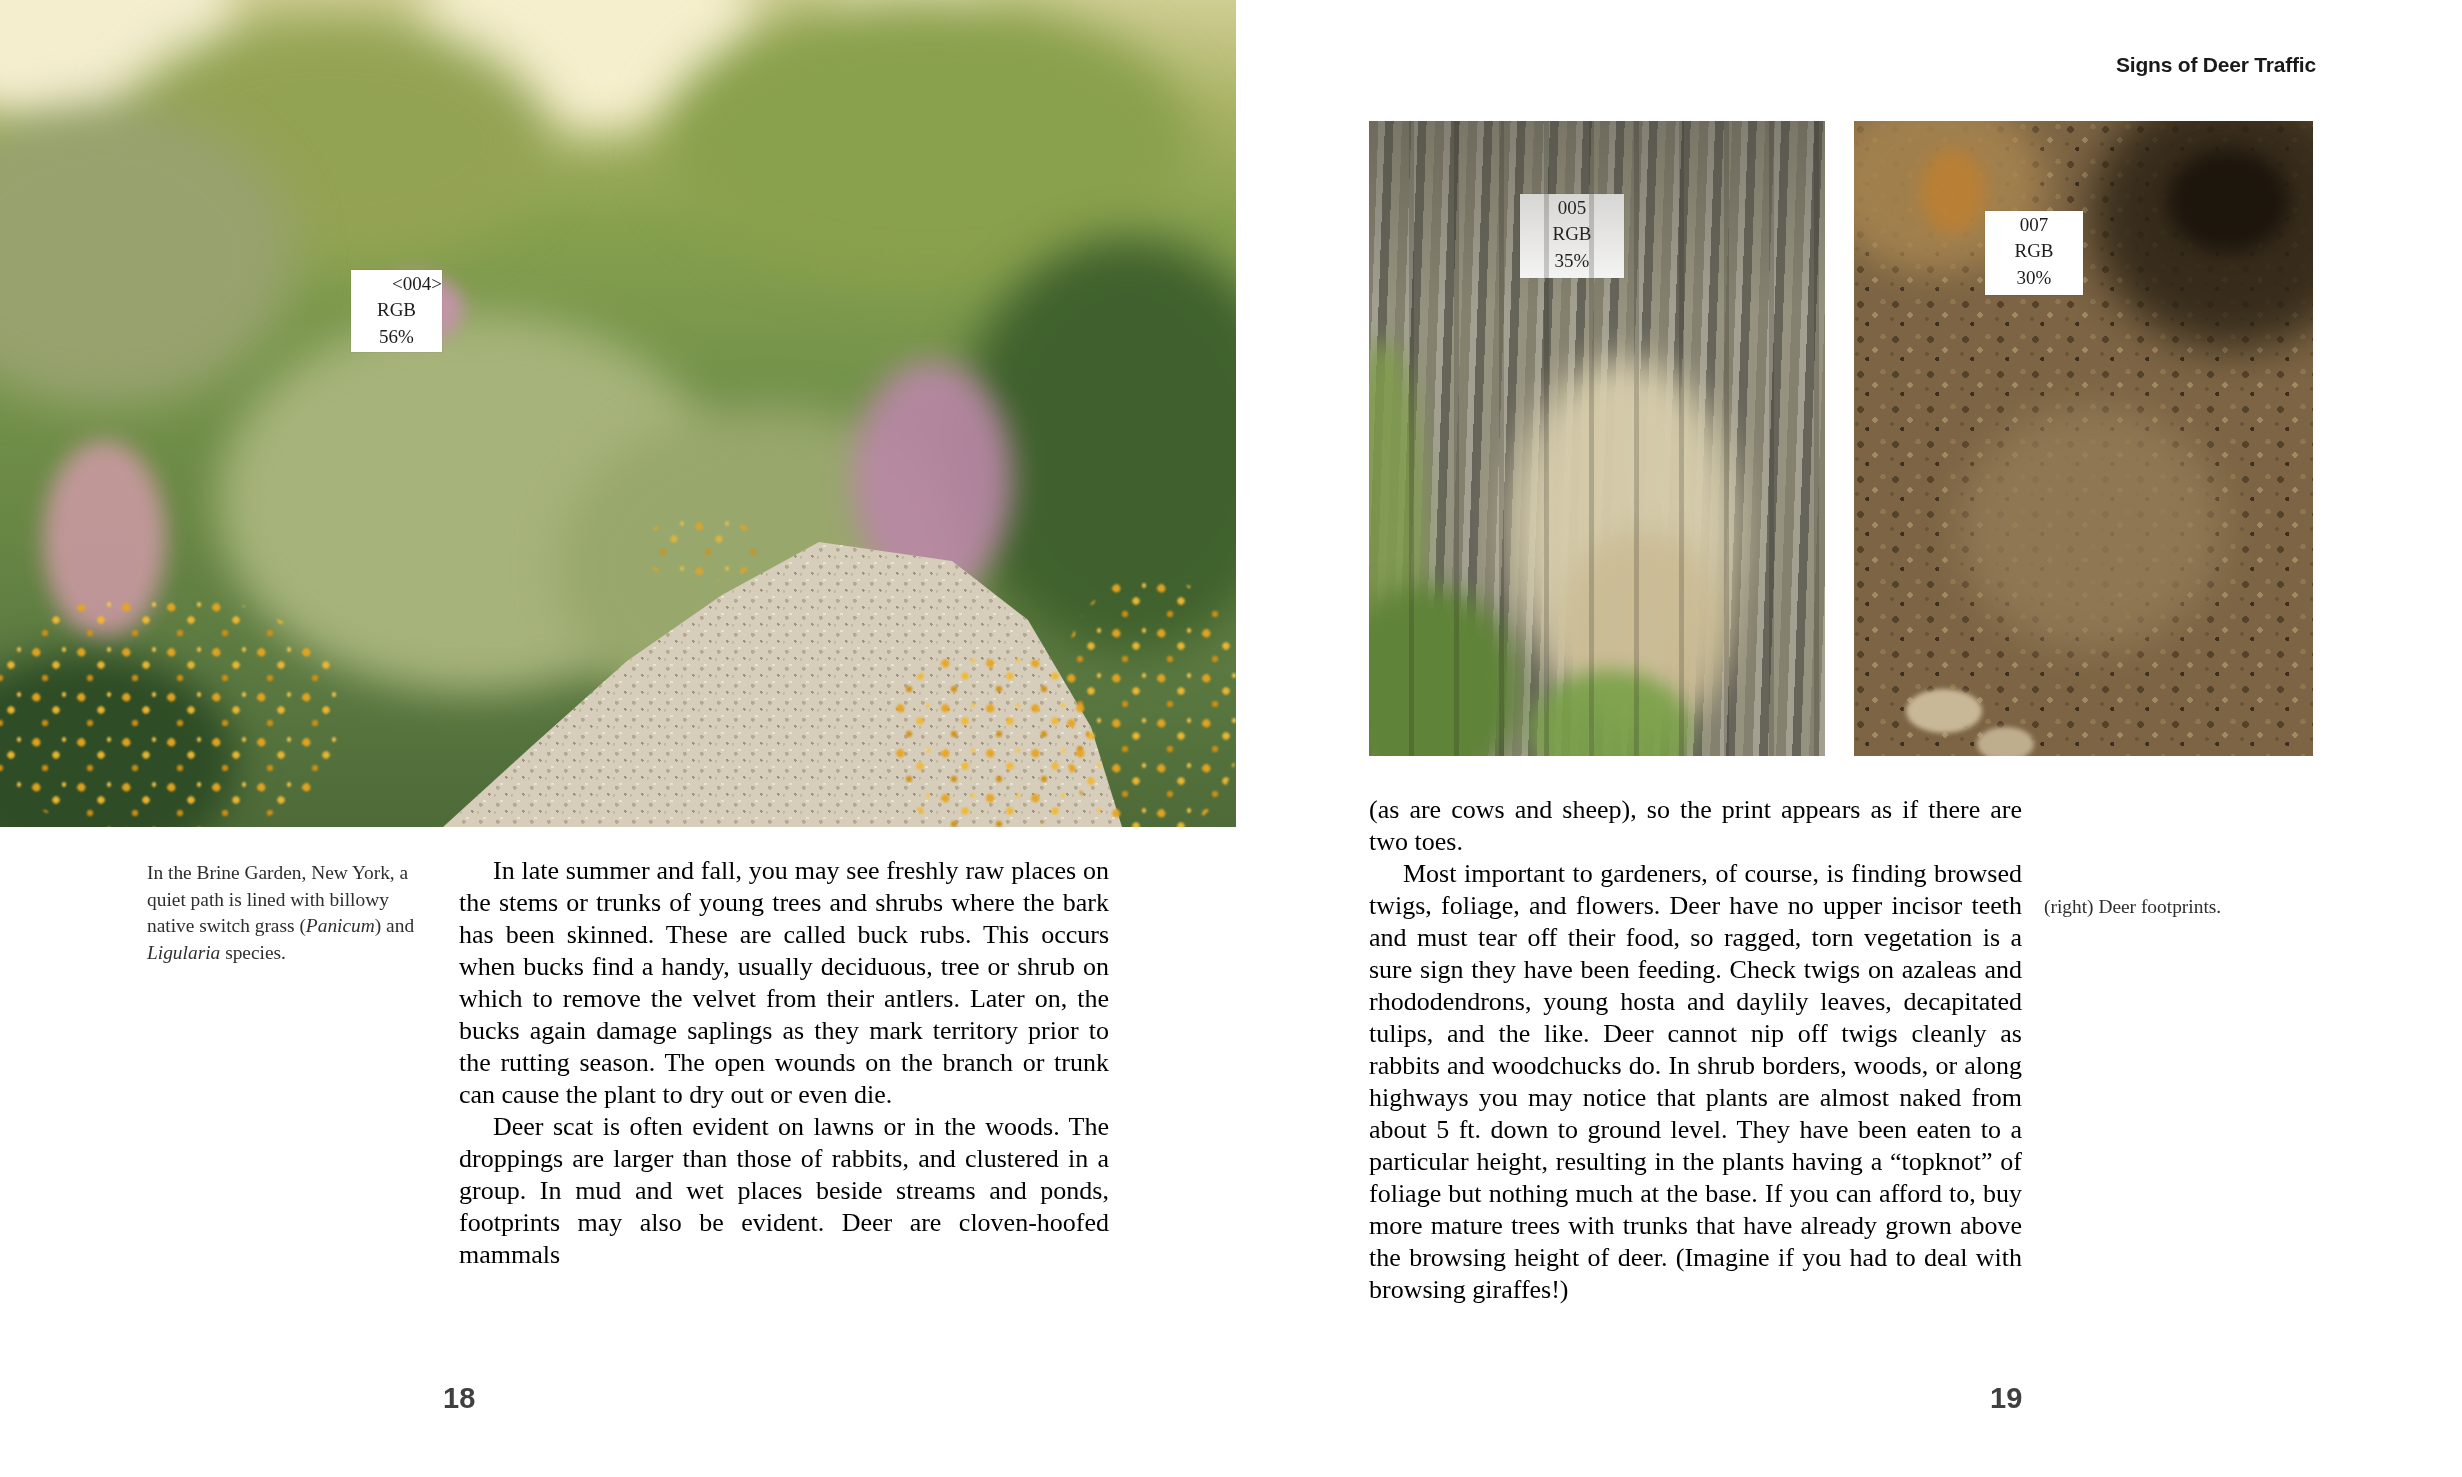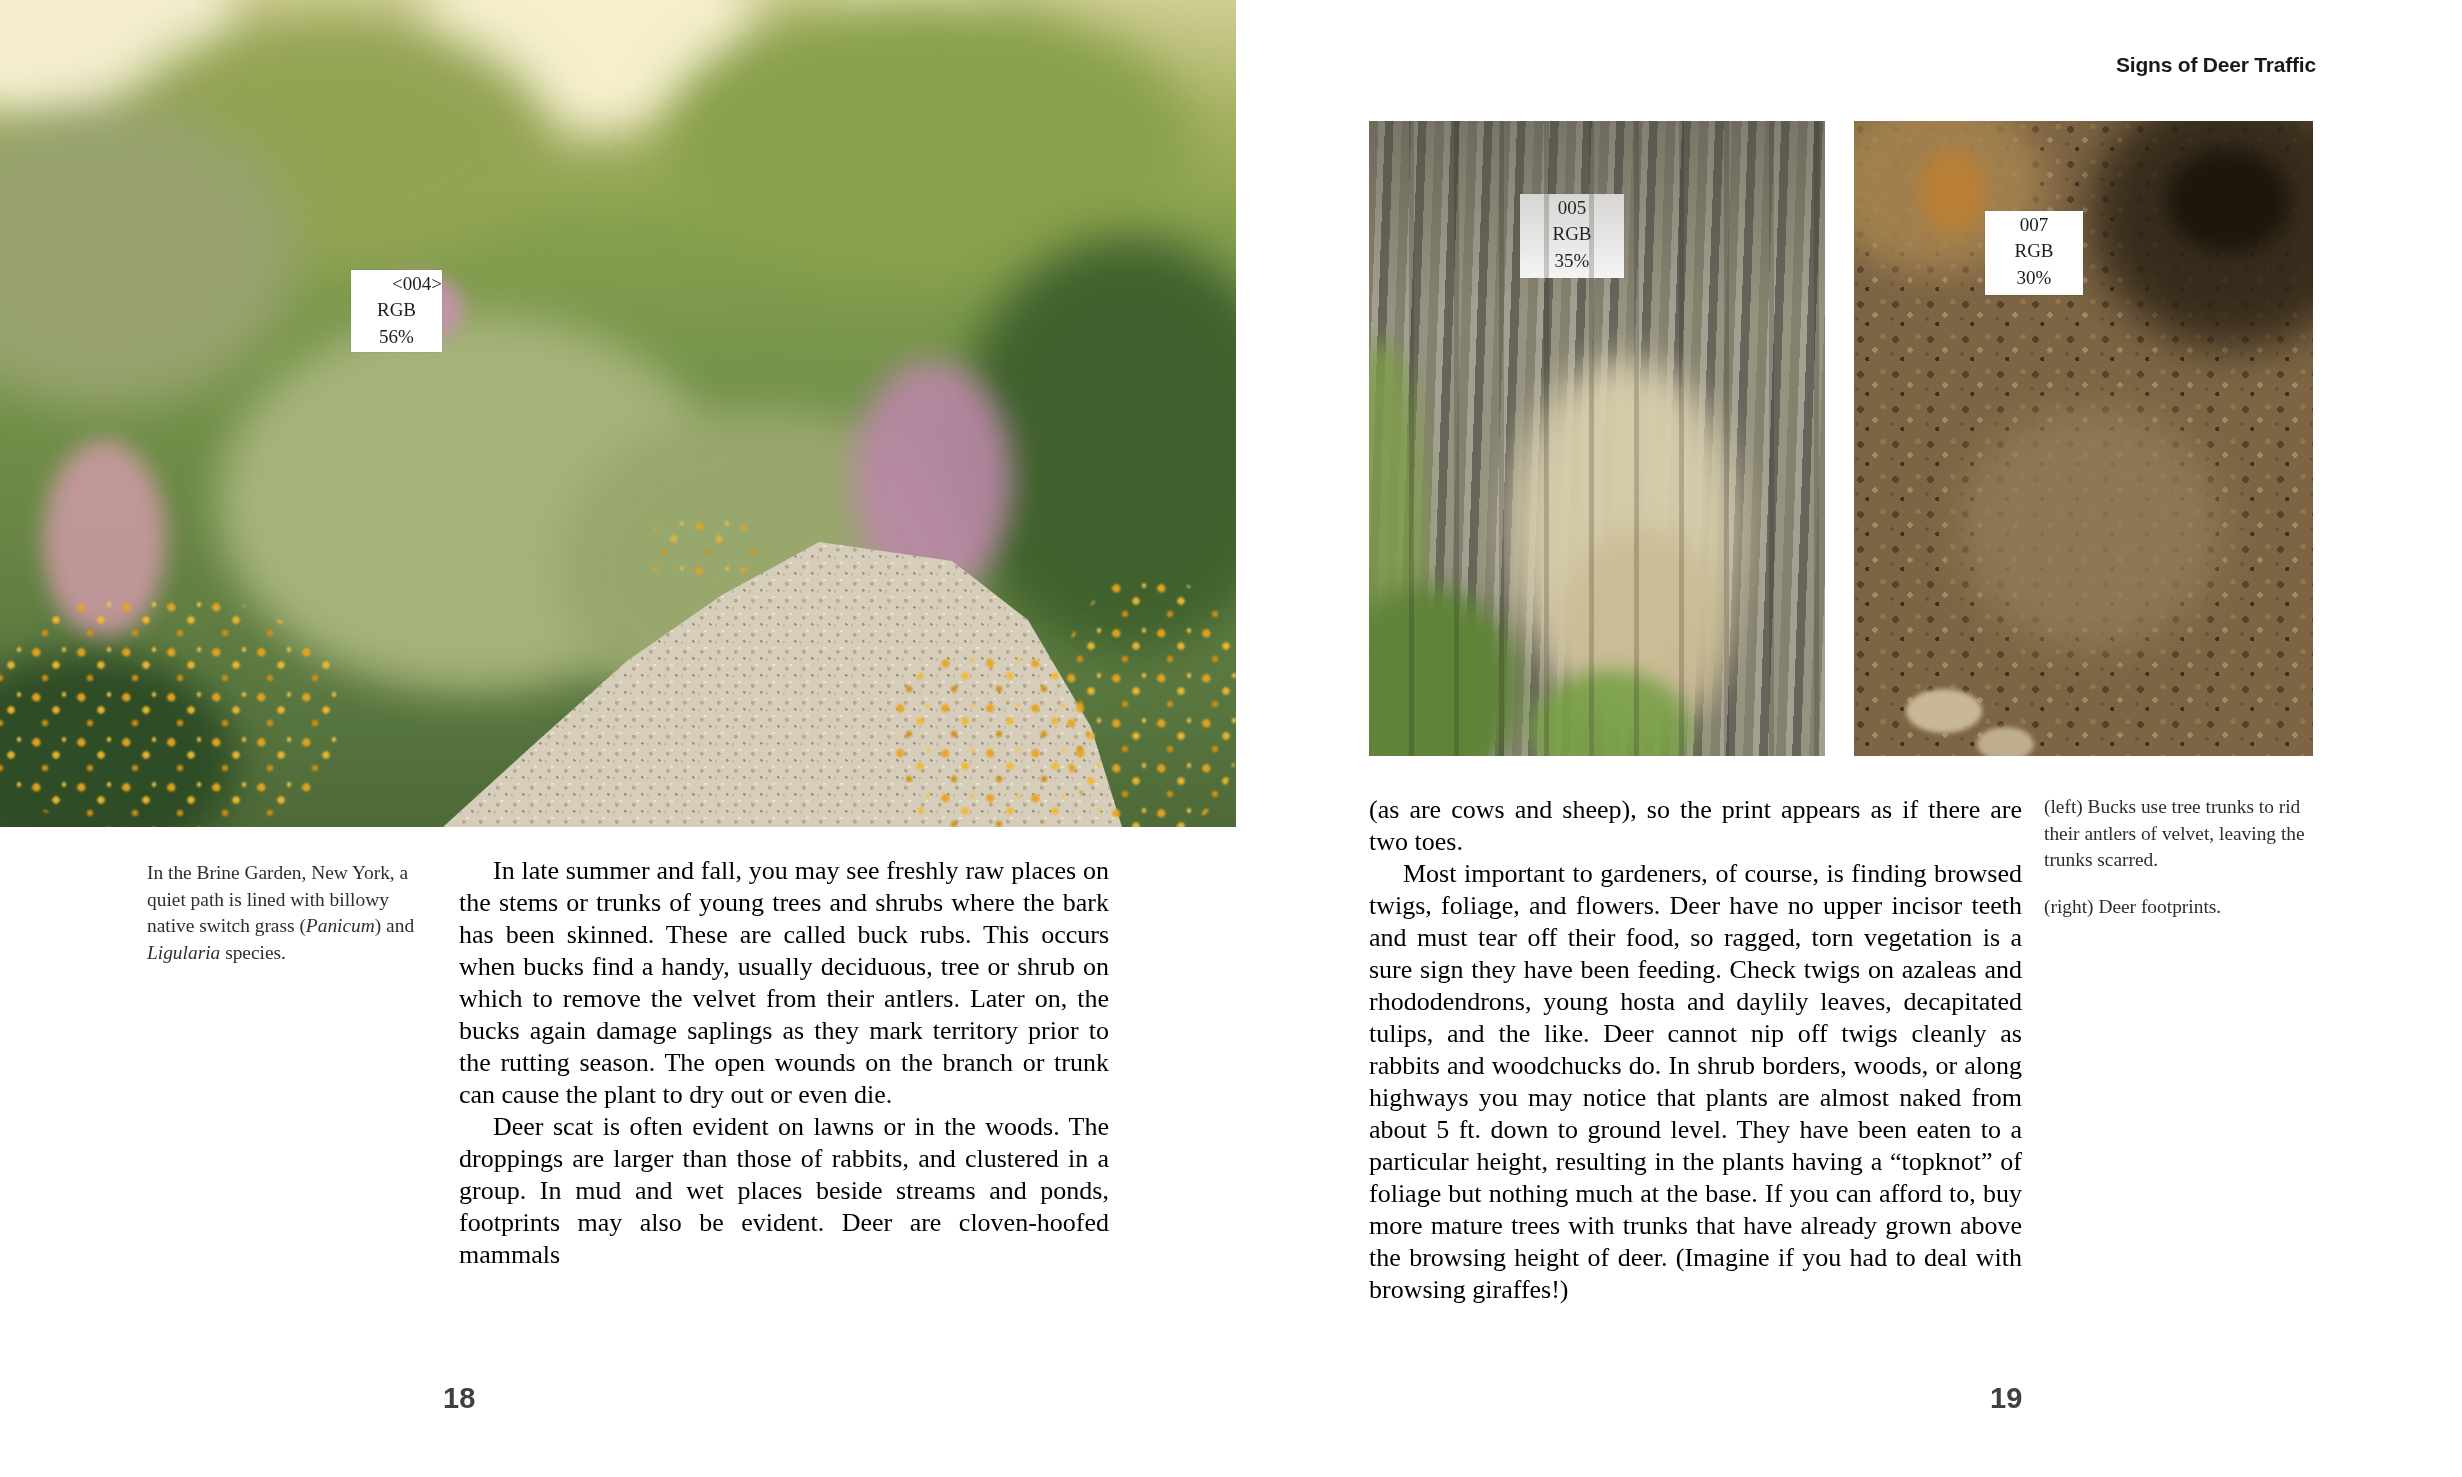--- a/index.html
+++ b/index.html
@@ -161,18 +161,17 @@
       <span class="ln">007</span>
       <span class="ln">RGB</span>
       <span class="ln">30%</span>
     </div>
   </div>
 
   <div class="body-col right-col">
       <p>(as are cows and sheep), so the print appears as if there are two toes.</p>
       <p class="ind">Most important to gardeners, of course, is finding browsed twigs, foliage, and flowers. Deer have no upper incisor teeth and must tear off their food, so ragged, torn vegetation is a sure sign they have been feeding. Check twigs on azaleas and rhododendrons, young hosta and daylily leaves, decapitated tulips, and the like. Deer cannot nip off twigs cleanly as rabbits and woodchucks do. In shrub borders, woods, or along highways you may notice that plants are almost naked from about 5 ft. down to ground level. They have been eaten to a particular height, resulting in the plants having a “topknot” of foliage but nothing much at the base. If you can afford to, buy more mature trees with trunks that have already grown above the browsing height of deer. (Imagine if you had to deal with browsing giraffes!)</p>
     </div>
-  <div class="caption cap-r1">(left) Bucks use tree trunks to rid their antlers of velvet, leaving the trunks scarred.</div>
   <div class="caption cap-r2">(right) Deer footprints.</div>
   <div class="pagenum pn-right">19</div>
 
 </div>
 
 
 </body></html>

